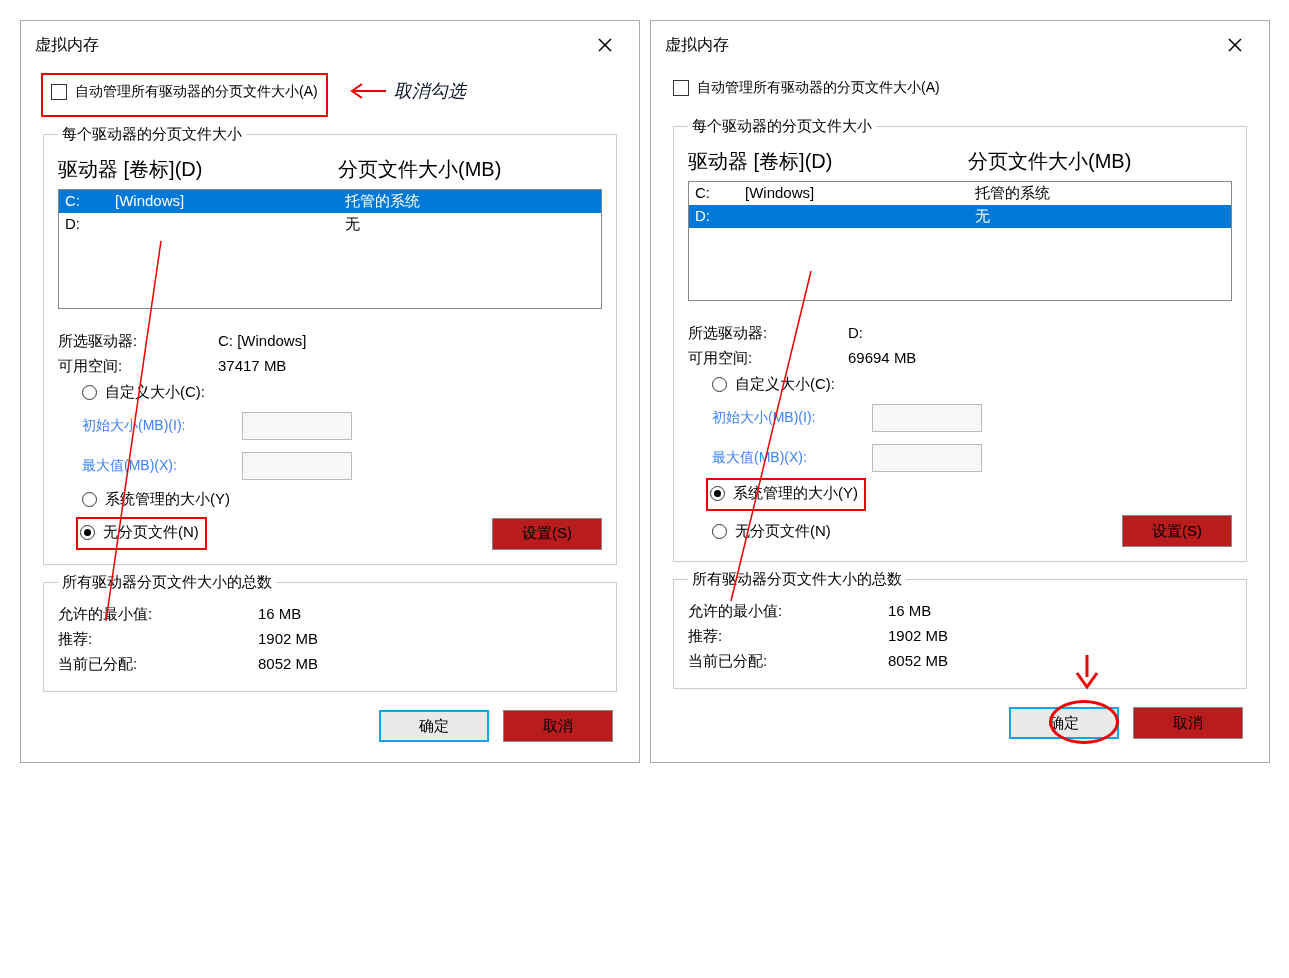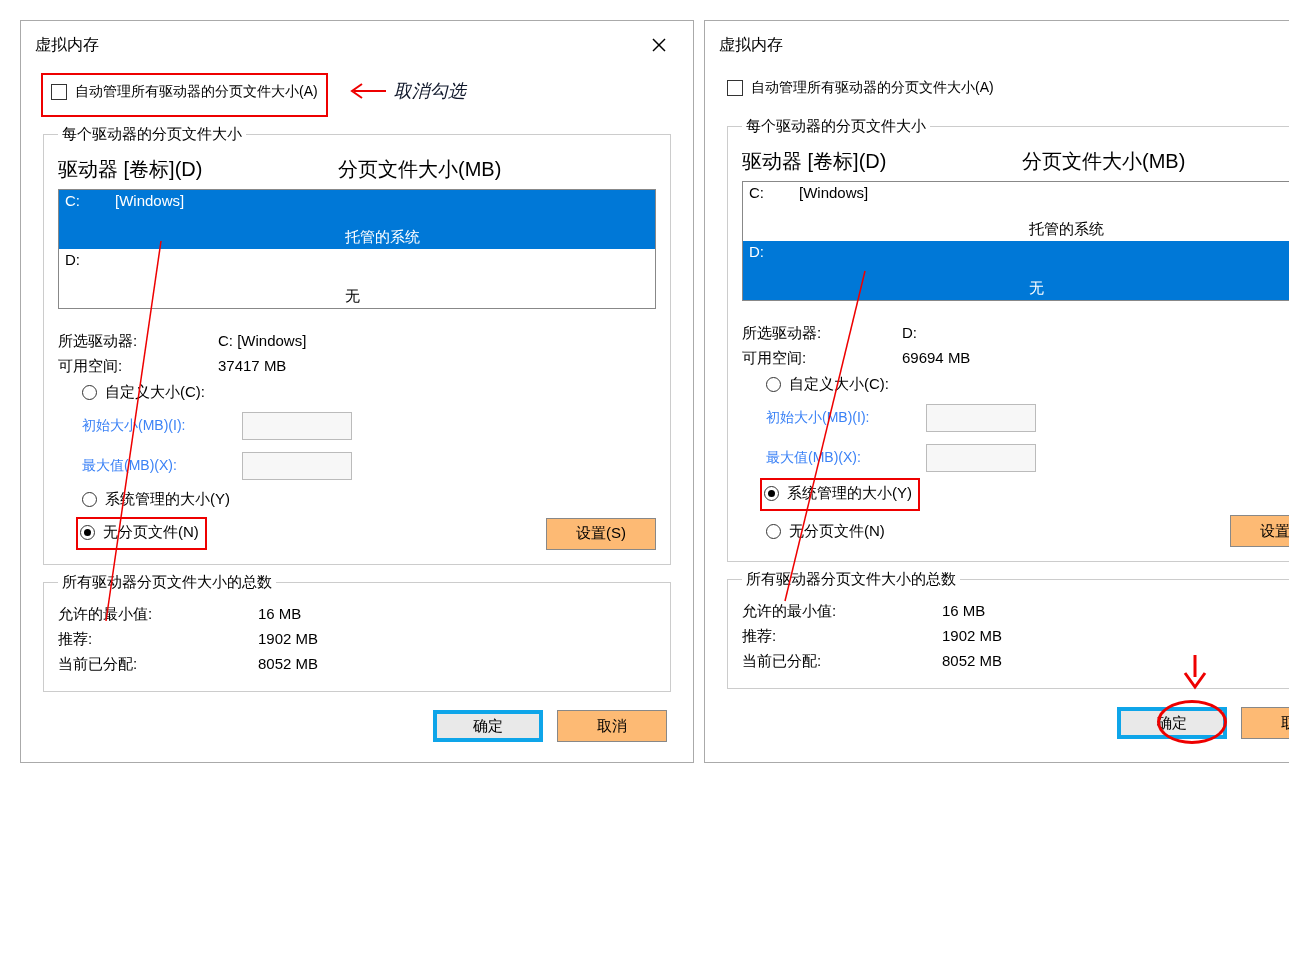--- a/index.html
+++ b/index.html
@@ -7,21 +7,21 @@
     margin: 0;
     padding: 20px;
     background: #fff;
     font-family: "Microsoft YaHei", "Segoe UI", sans-serif;
     font-size: 14px;
     color: #000;
     display: flex;
     gap: 10px;
   }
   .dialog {
-    width: 674px;
+    width: 620px;
     border: 1px solid #aaa;
     background: #fff;
     position: relative;
   }
   .titlebar {
     display: flex;
     align-items: center;
     justify-content: space-between;
     padding: 10px 14px 4px 14px;
     font-size: 16px;
@@ -96,21 +96,21 @@
     padding: 2px 6px;
     font-size: 15px;
     white-space: pre;
   }
   .drive-row.selected {
     background: #0078d7;
     color: #fff;
   }
   .drive-row .dcol1 { flex: 0 0 50px; }
   .drive-row .dcol2 { flex: 0 0 230px; }
-  .drive-row .dcol3 { flex: 1; margin-top: 36px; }
+  .drive-row .dcol3 { flex: 1; }
   .info-rows { margin-top: 20px; }
   .info-row { display: flex; padding: 3px 0; font-size: 15px; }
   .info-row .k { flex: 0 0 160px; }
   .radio-row {
     display: flex;
     align-items: center;
     gap: 8px;
     padding: 4px 0;
     font-size: 15px;
   }
@@ -145,29 +145,29 @@
   .set-row {
     display: flex;
     justify-content: space-between;
     align-items: center;
     margin-top: 4px;
   }
   .btn {
     min-width: 110px;
     height: 32px;
     border: 1px solid #888;
-    background: #fdba74;
+    background: #b91c1c;
     display: inline-flex;
     align-items: center;
     justify-content: center;
     font-size: 15px;
     cursor: pointer;
   }
   .btn.primary {
-    border: 4px solid #0ea5e9;
+    border: 2px solid #0ea5e9;
     background: #e9e9e9;
     margin-left: 26px;
   }
   .totals .info-row .k { flex: 0 0 200px; }
   .bottom-btns {
     display: flex;
     justify-content: flex-end;
     gap: 14px;
     padding: 10px 6px 0 0;
   }

